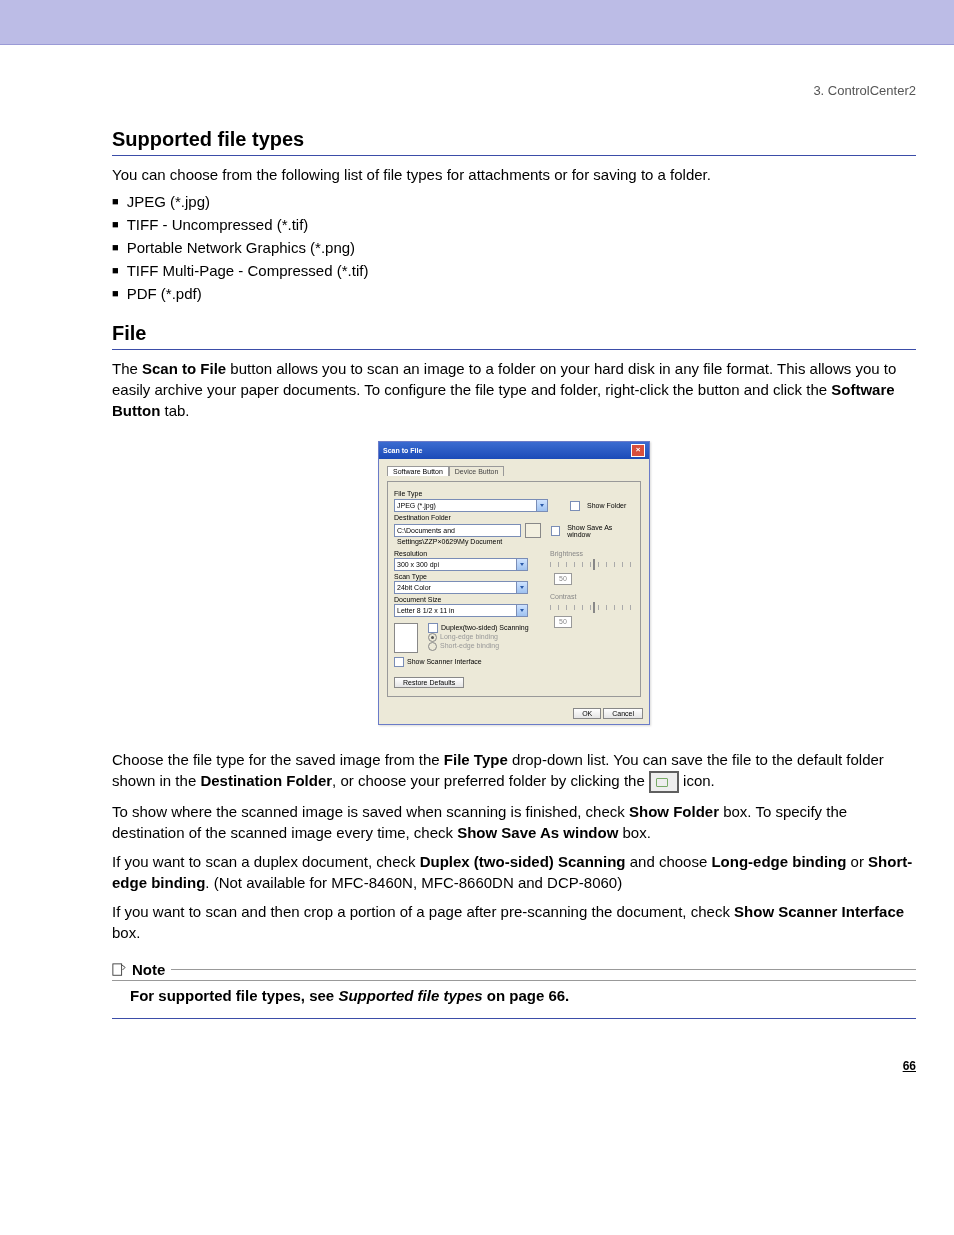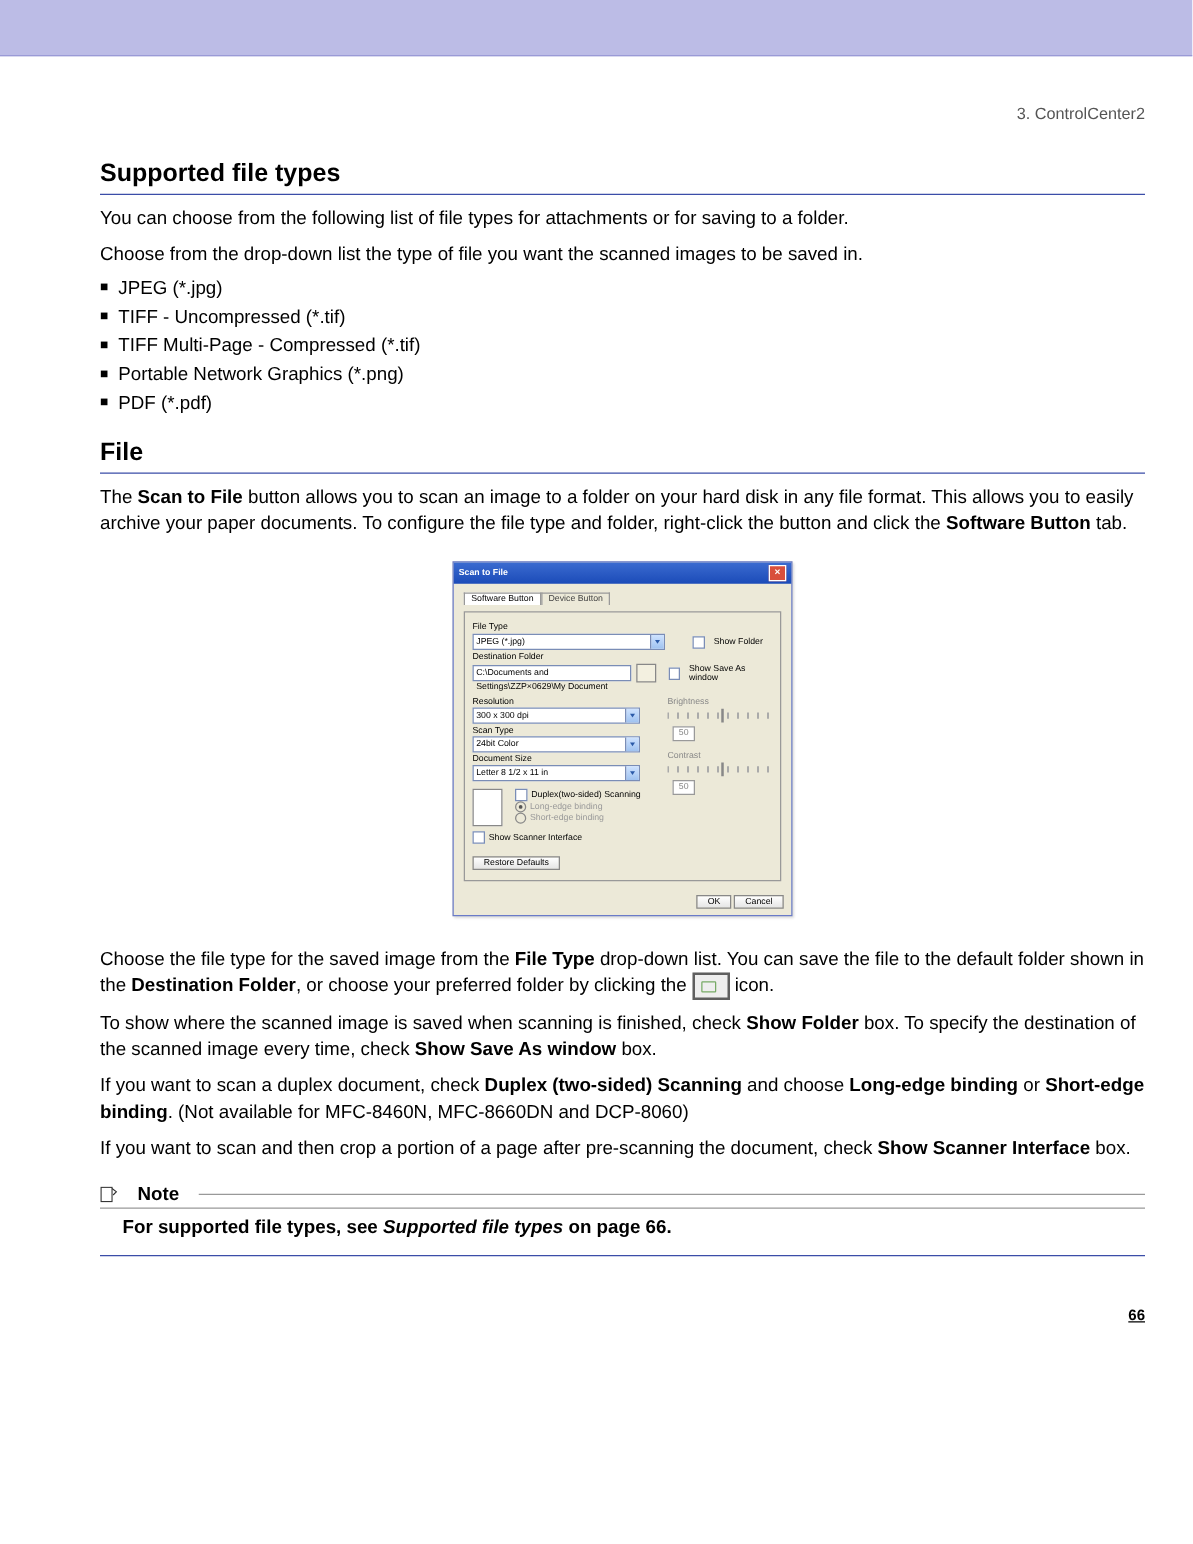--- a/index.html
+++ b/index.html
@@ -11,20 +11,21 @@
     width: 954px;
   }
   .topbar {
     width: 100%;
     height: 44px;
     background: #bcbce6;
     border-bottom: 1px solid #9a9ad6;
   }
   .page {
     padding: 38px 38px 50px 80px;
+    margin-left: 32px;
   }
   .breadcrumb {
     text-align: right;
     font-size: 13px;
     color: #555;
     margin-bottom: 30px;
   }
   h2.section {
     font-size: 20px;
     font-weight: bold;
@@ -170,43 +171,42 @@
     padding:1px 8px;
     display:inline-block;
     font-size:7px;
   }
   .btnrow { text-align:right; padding:5px 6px; }
   .note {
     border-bottom: 1px solid #3b4da8;
     margin-top: 18px;
     padding-bottom: 8px;
   }
-  .notehdr { font-weight:bold; display:flex; align-items:center; gap:16px; border-bottom:1px solid #999; margin-bottom:4px; padding-bottom:2px;}
+  .notehdr { font-weight:bold; display:flex; align-items:center; gap:6px; border-bottom:1px solid #999; margin-bottom:4px; padding-bottom:2px;}
   .notehdr .line { flex:1; height:1px; background:#999; }
   .notebody { padding-left: 18px; margin:4px 0;font-weight:bold; }
   .noteicon { width:14px; height:14px; display:inline-block; }
   .inline-icon { width:26px; height:18px; border:2px solid #5f5f5f; background:#eee; display:inline-block; vertical-align:middle; position:relative; }
   .inline-icon::after { content:""; position:absolute; left:5px; top:5px; width:10px; height:7px; border:1px solid #7a6; border-radius:1px; }
 </style>
 </head>
 <body>
 
 <div class="topbar"></div>
 
 <div class="page">
   <div class="breadcrumb">3. ControlCenter2</div>
 
   <h2 class="section">Supported file types</h2>
   <p>You can choose from the following list of file types for attachments or for saving to a folder.</p>
-  <p>Choose from the drop-down list the type of file you want the scanned images to be saved in.</p>
   <ul class="bullets">
     <li>JPEG (*.jpg)</li>
     <li>TIFF - Uncompressed (*.tif)</li>
+    <li>Portable Network Graphics (*.png)</li>
     <li>TIFF Multi-Page - Compressed (*.tif)</li>
-    <li>Portable Network Graphics (*.png)</li>
     <li>PDF (*.pdf)</li>
   </ul>
 
   <h2 class="section">File</h2>
 
   <p>
     <span>The </span><b>Scan to File</b><span> button allows you to scan an image to a folder on your hard disk in any file format. This allows you to easily archive your paper documents. To configure the file type and folder, right-click the button and click the </span><b>Software Button</b><span> tab.</span>
   </p>
 
   <div class="dialog-wrap">

